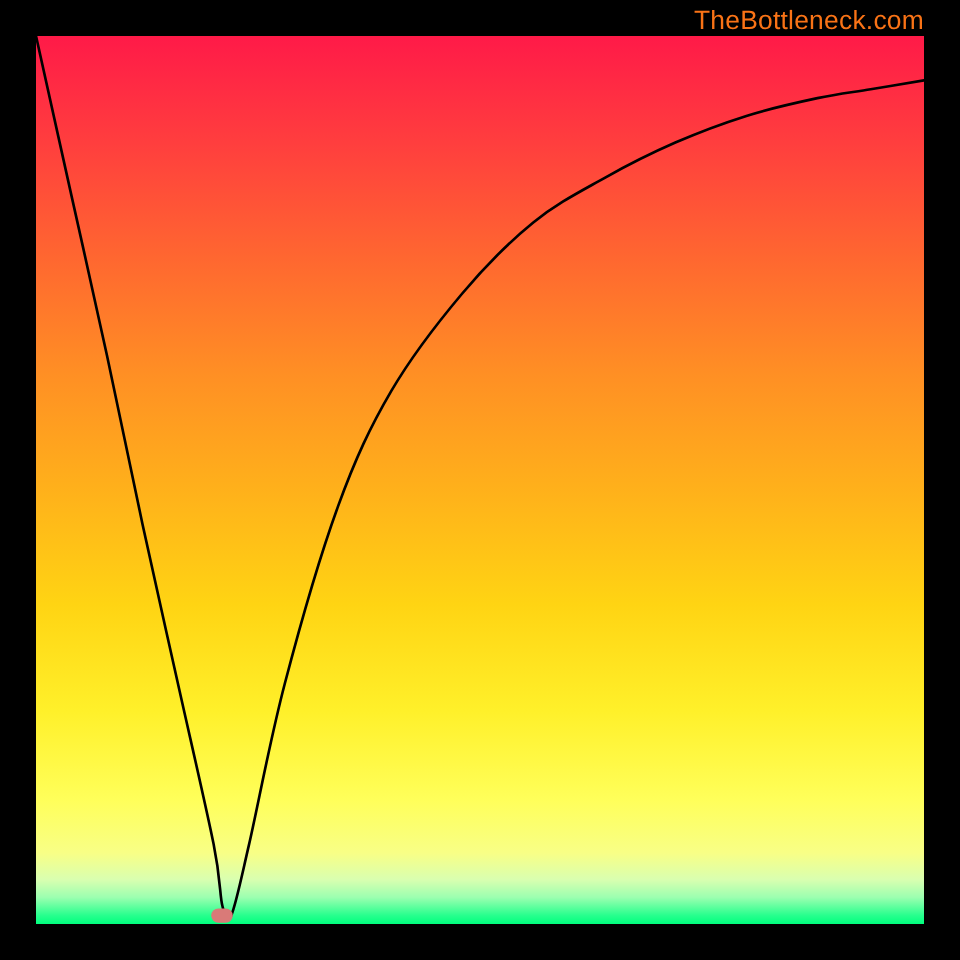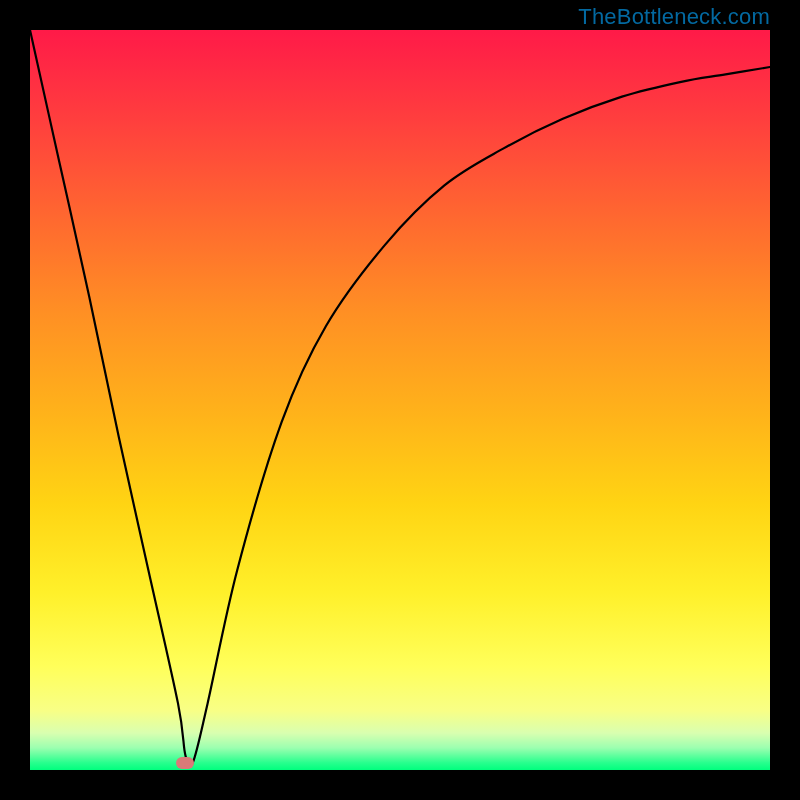--- a/index.html
+++ b/index.html
@@ -38,21 +38,21 @@
       #29ff8e 99%,
       #00ff7e 100%
     );
   }
   .watermark {
     position: absolute;
     top: 4px;
     right: 30px;
     font-size: 22px;
     font-weight: 500;
-    color: #0369a1;
+    color: #f97316;
     letter-spacing: 0.2px;
     z-index: 5;
   }
   svg.curve {
     position: absolute;
     left: 0;
     top: 0;
     width: 740px;
     height: 740px;
     z-index: 3;

